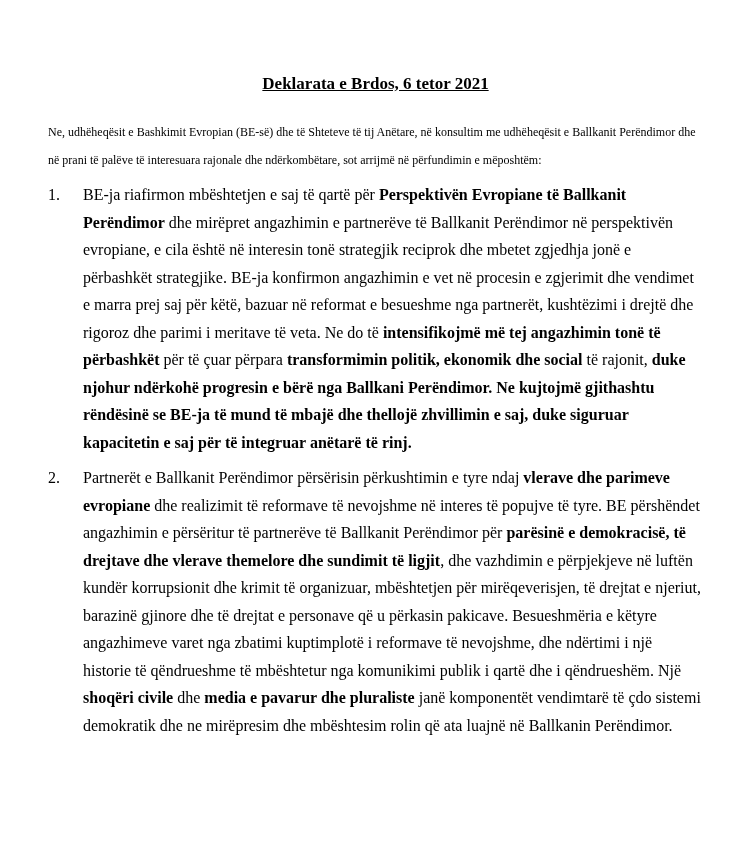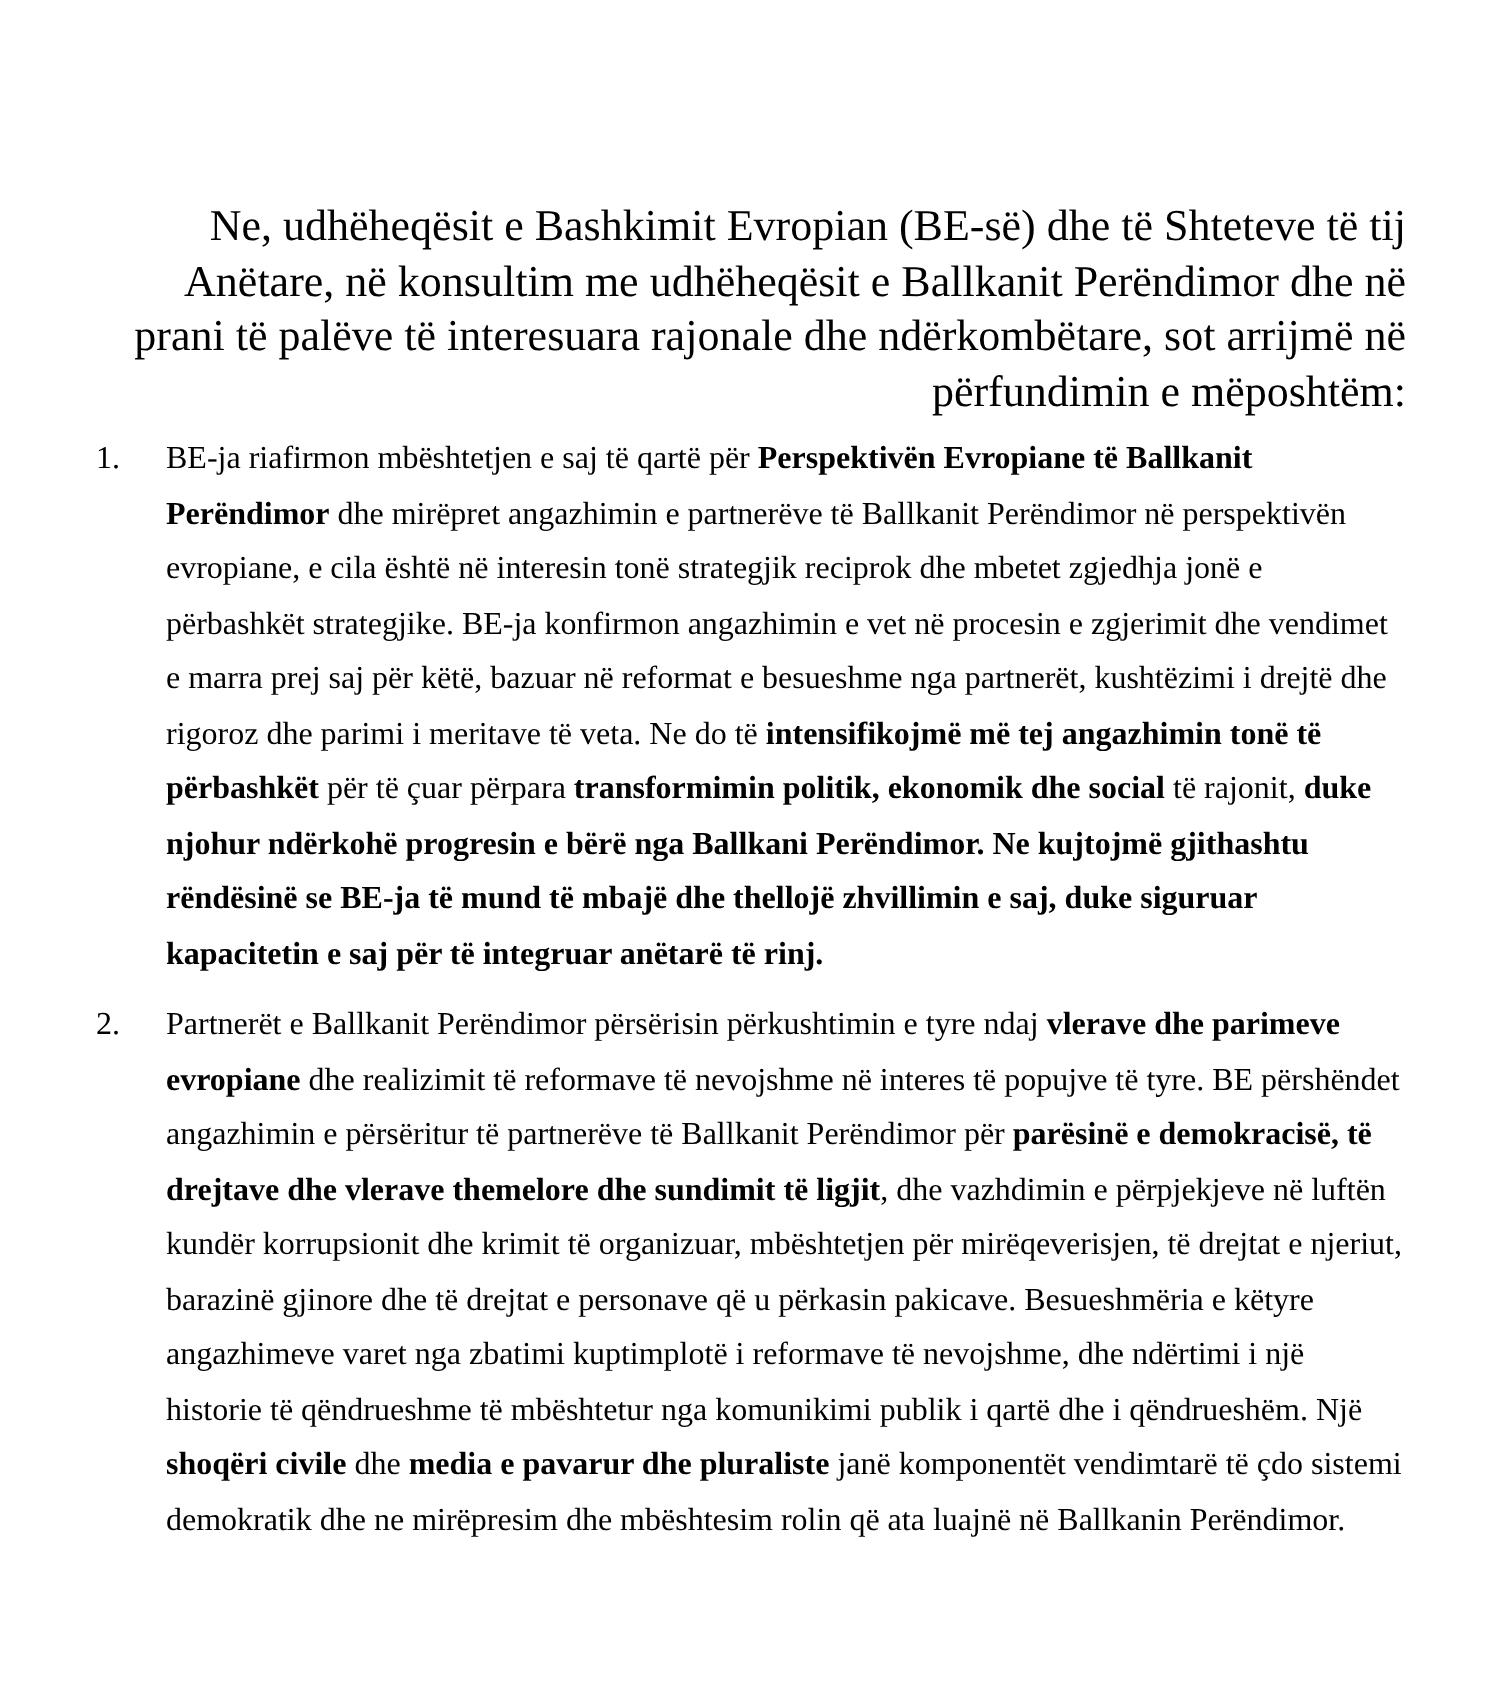--- a/index.html
+++ b/index.html
@@ -20,23 +20,23 @@
   .doc-title {
     text-align: center;
     font-size: 17px;
     font-weight: bold;
     text-decoration: underline;
     line-height: 20px;
     margin: 0;
   }
   .intro {
     margin: 25px 0 7px 0;
-    font-size: 22px;
+    font-size: 12px;
     line-height: 27.5px;
-    text-align: right;
+    text-align: left;
   }
   .numbered-list {
     margin: 0;
     padding: 0;
   }
   .list-item {
     display: flex;
     align-items: flex-start;
     font-size: 16px;
     line-height: 27.5px;
@@ -50,20 +50,21 @@
     flex: 1;
   }
   .b {
     font-weight: bold;
   }
 </style>
 </head>
 <body>
 
 <div class="doc-page">
+  <h1 class="doc-title">Deklarata e Brdos, 6 tetor 2021</h1>
   <p class="intro">Ne, udhëheqësit e Bashkimit Evropian (BE-së) dhe të Shteteve të tij Anëtare, në konsultim me udhëheqësit e Ballkanit Perëndimor dhe në prani të palëve të interesuara rajonale dhe ndërkombëtare, sot arrijmë në përfundimin e mëposhtëm:</p>
   <div class="numbered-list">
       <div class="list-item">
         <span class="num">1.</span>
         <div class="item-text"><span>BE-ja riafirmon mbështetjen e saj të qartë për </span><span class="b">Perspektivën Evropiane të Ballkanit Perëndimor</span><span> dhe mirëpret angazhimin e partnerëve të Ballkanit Perëndimor në perspektivën evropiane, e cila është në interesin tonë strategjik reciprok dhe mbetet zgjedhja jonë e përbashkët strategjike. BE-ja konfirmon angazhimin e vet në procesin e zgjerimit dhe vendimet e marra prej saj për këtë, bazuar në reformat e besueshme nga partnerët, kushtëzimi i drejtë dhe rigoroz dhe parimi i meritave të veta. Ne do të </span><span class="b">intensifikojmë më tej angazhimin tonë të përbashkët</span><span> për të çuar përpara </span><span class="b">transformimin politik, ekonomik dhe social</span><span> të rajonit, </span><span class="b">duke njohur ndërkohë progresin e bërë nga Ballkani Perëndimor. Ne kujtojmë gjithashtu rëndësinë se BE-ja të mund të mbajë dhe thellojë zhvillimin e saj, duke siguruar kapacitetin e saj për të integruar anëtarë të rinj.</span></div>
       </div>
       <div class="list-item">
         <span class="num">2.</span>
         <div class="item-text"><span>Partnerët e Ballkanit Perëndimor përsërisin përkushtimin e tyre ndaj </span><span class="b">vlerave dhe parimeve evropiane</span><span> dhe realizimit të reformave të nevojshme në interes të popujve të tyre. BE përshëndet angazhimin e përsëritur të partnerëve të Ballkanit Perëndimor për </span><span class="b">parësinë e demokracisë, të drejtave dhe vlerave themelore dhe sundimit të ligjit</span><span>, dhe vazhdimin e përpjekjeve në luftën kundër korrupsionit dhe krimit të organizuar, mbështetjen për mirëqeverisjen, të drejtat e njeriut, barazinë gjinore dhe të drejtat e personave që u përkasin pakicave. Besueshmëria e këtyre angazhimeve varet nga zbatimi kuptimplotë i reformave të nevojshme, dhe ndërtimi i një historie të qëndrueshme të mbështetur nga komunikimi publik i qartë dhe i qëndrueshëm. Një </span><span class="b">shoqëri civile</span><span> dhe </span><span class="b">media e pavarur dhe pluraliste</span><span> janë komponentët vendimtarë të çdo sistemi demokratik dhe ne mirëpresim dhe mbështesim rolin që ata luajnë në Ballkanin Perëndimor.</span></div>
       </div>

